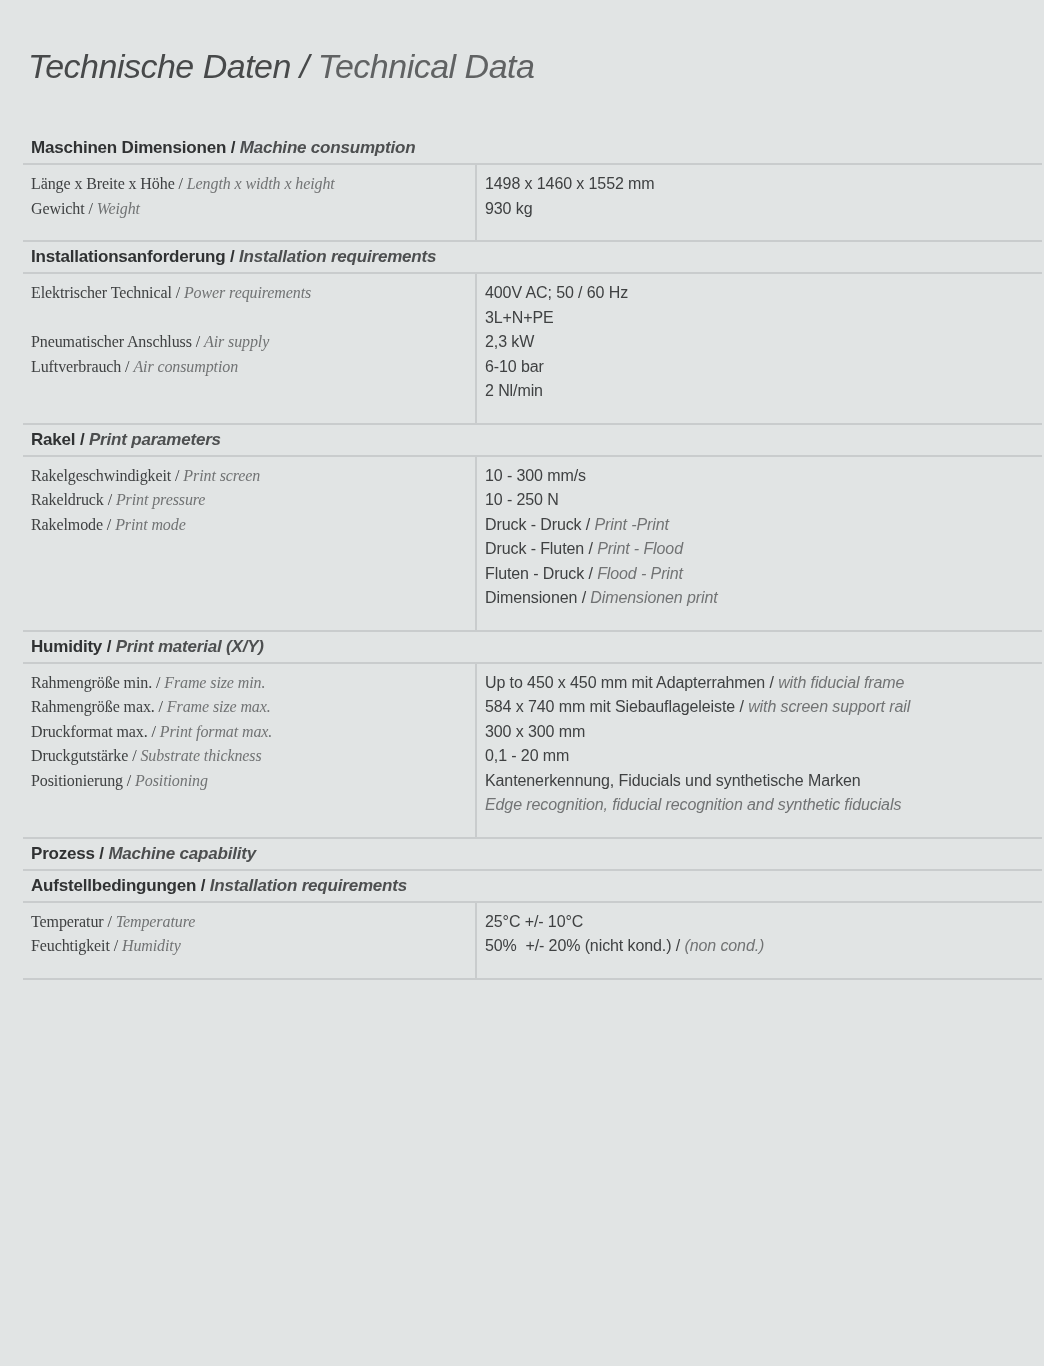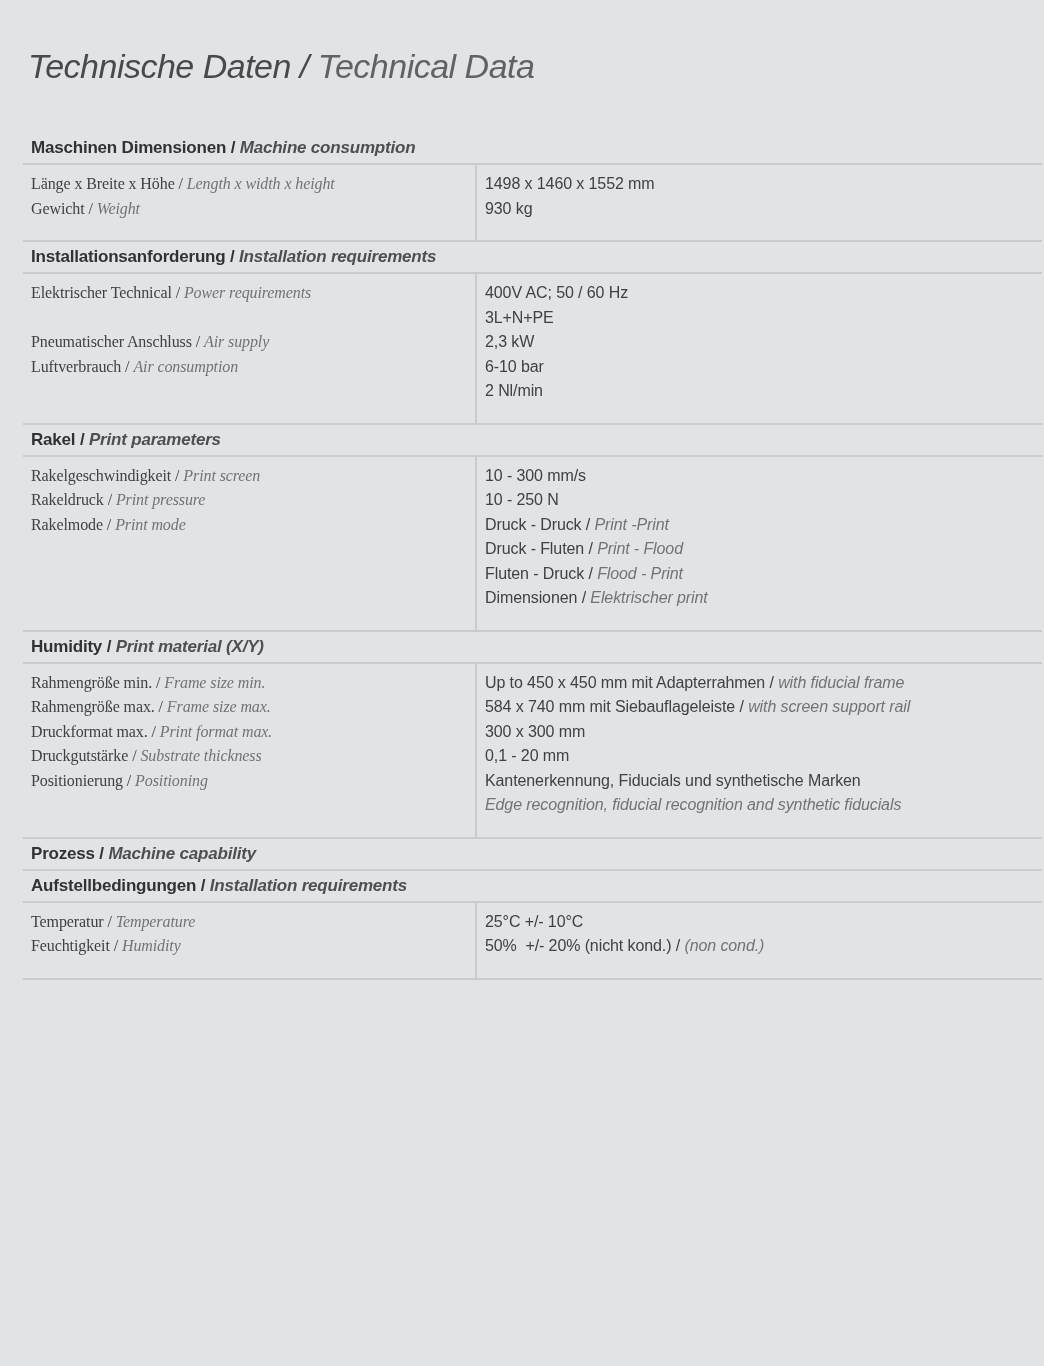--- a/index.html
+++ b/index.html
@@ -140,21 +140,21 @@
     <div class="line"><span class="t-de">10 - 300 mm/s</span><span class="t-sep"></span><span class="t-en"></span></div>
 
     <div class="line"><span class="t-de">10 - 250 N</span><span class="t-sep"></span><span class="t-en"></span></div>
 
     <div class="line"><span class="t-de">Druck - Druck</span><span class="t-sep"> / </span><span class="t-en">Print -Print</span></div>
 
     <div class="line"><span class="t-de">Druck - Fluten</span><span class="t-sep"> / </span><span class="t-en">Print - Flood</span></div>
 
     <div class="line"><span class="t-de">Fluten - Druck</span><span class="t-sep"> / </span><span class="t-en">Flood - Print</span></div>
 
-    <div class="line"><span class="t-de">Dimensionen</span><span class="t-sep"> / </span><span class="t-en">Elektrischer print</span></div>
+    <div class="line"><span class="t-de">Dimensionen</span><span class="t-sep"> / </span><span class="t-en">Dimensionen print</span></div>
   </div>
         <div class="vdiv"></div>
       </div>
     </section>
 
     <section class="sec">
       <div class="sec-header"><span class="h-de">Humidity</span><span class="h-sep"> / </span><span class="h-en">Print material (X/Y)</span></div>
       <div class="sec-body">
         <div class="col left">
     <div class="line"><span class="t-de">Rahmengröße min.</span><span class="t-sep"> / </span><span class="t-en">Frame size min.</span></div>

